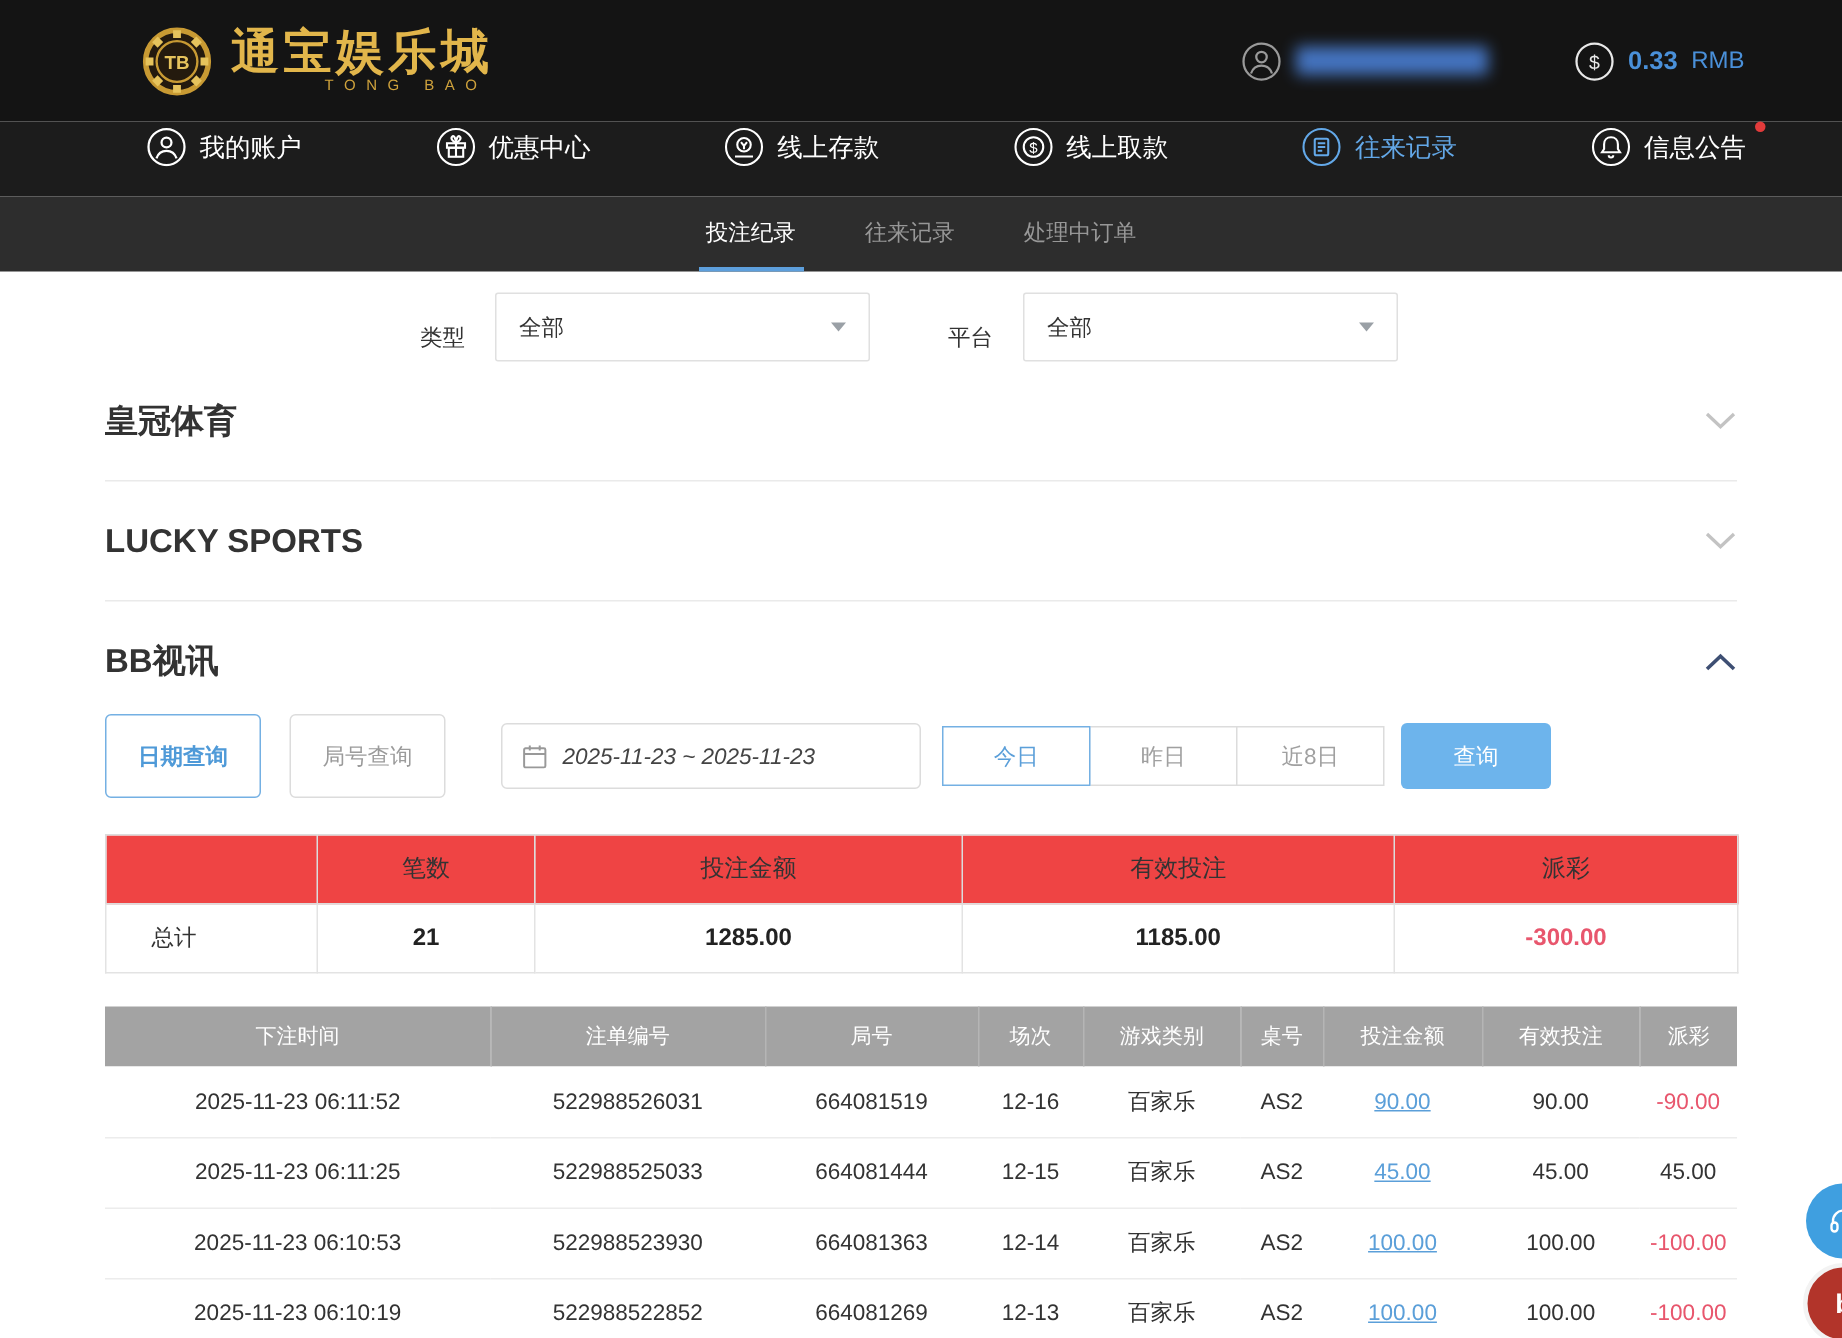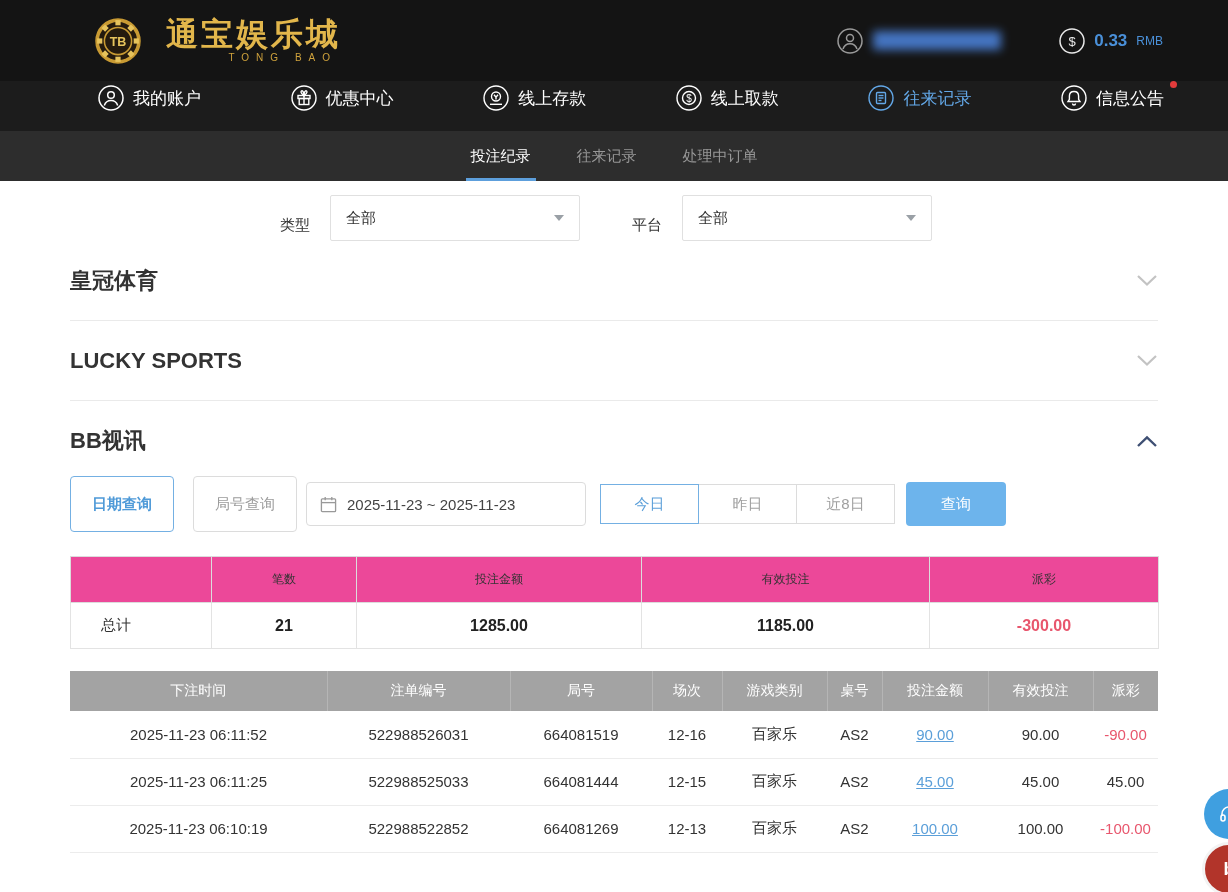--- a/index.html
+++ b/index.html
@@ -2,30 +2,30 @@
 <html><head>
 <meta charset="utf-8">
 <style>
   * { margin:0; padding:0; box-sizing:border-box; }
   html,body { width:1228px; height:892px; overflow:hidden; background:#fff;
     font-family:"Liberation Sans","DejaVu Sans",sans-serif; position:relative; }
 
   
   .top-header { height:81px; background:#141414; display:flex; align-items:center;
     justify-content:space-between; padding:0 65px 0 95px; }
-  .brand { display:flex; align-items:center; gap:25px; }
+  .brand { display:flex; align-items:center; gap:13px; }
   .brand-text { display:flex; flex-direction:column; }
   .brand-title { color:#e2b64b; font-size:32px; font-weight:bold; letter-spacing:3px; line-height:1.05; }
   .brand-sub { color:#cfa23c; font-size:10px; letter-spacing:7px; text-align:right; padding-right:4px; margin-top:1px; }
   .user-area { display:flex; align-items:center; }
   .redacted-name { width:128px; height:19px; margin-left:10px; background:#4a7fd4;
     border-radius:2px; filter:blur(5px); opacity:.9; }
   .balance-group { display:flex; align-items:center; margin-left:58px; gap:9px; }
   .balance-value { color:#4a90d9; font-size:17px; font-weight:bold; }
-  .balance-cur { color:#4a90d9; font-size:12px; }
+  .balance-cur { color:#4a90d9; font-size:16px; }
 
   
   .nav-bar { height:50px; background:#1c1c1c; display:flex; align-items:center;
     justify-content:space-between; padding:0 64px 16px 98px; }
   .nav-item { display:flex; align-items:center; gap:9px; color:#fff; font-size:17px;
     cursor:pointer; position:relative; }
   .nav-item.active { color:#63a8e8; }
   .nav-badge { position:absolute; top:-4px; right:-13px; width:7px; height:7px;
     border-radius:50%; background:#e23b3b; }
 
@@ -53,35 +53,35 @@
   .section.expanded { border-bottom:none;gap:11px; }
   .section-title { font-size:22px; font-weight:bold; color:#333; }
 
   
   .query-bar { display:flex; align-items:center; height:46px; }
   .q-btn { height:56px; border-radius:4px; background:#fff; display:flex; align-items:center;
     justify-content:center; font-size:15px; cursor:pointer; }
   .q-btn.blue-outline { width:104px; border:1px solid #74b0e3; color:#4f9ad8; font-weight:bold; }
   .q-btn.gray-outline { width:104px; border:1px solid #dcdcdc; color:#9b9b9b; margin-left:19px; }
   .date-box { width:280px; height:44px; border:1px solid #dcdcdc; border-radius:4px;
-    display:flex; align-items:center; padding:0 13px; gap:10px; margin-left:9px; cursor:pointer; }
+    display:flex; align-items:center; padding:0 13px; gap:10px; margin-left:37px; cursor:pointer;font-style:italic; }
   .date-text { font-size:15px; color:#444; }
   .day-group { display:flex; margin-left:15px; }
   .day-btn { width:99px; height:40px; display:flex; align-items:center; justify-content:center;
     font-size:15px; border:1px solid #dcdcdc; color:#a0a0a0; background:#fff; cursor:pointer;
     margin-left:-1px; }
   .day-btn.active { border-color:#74b0e3; color:#5b9fd9; z-index:1; }
   .search-btn { width:100px; height:44px; margin-left:11px; background:#6db4ec; color:#fff;
     font-size:15px; border:none; border-radius:4px; display:flex; align-items:center;
     justify-content:center; cursor:pointer; }
 
   
   table { border-collapse:collapse; table-layout:fixed; width:1088px; }
   .summary-table { margin-top:29px; }
-  .summary-table th { background:#ec4899; height:46px; font-size:12px; font-weight:normal;
+  .summary-table th { background:#ef4444; height:46px; font-size:16px; font-weight:normal;
     color:#333; border:1px solid #dcdcdc; }
   .summary-table td { background:#fff; height:46px; font-size:16px; font-weight:bold; color:#222;
     border:1px solid #e3e3e3; text-align:center; }
   .summary-table td.label { text-align:left; padding-left:30px; font-size:15px;
     font-weight:normal; color:#333; }
 
   .detail-table { margin-top:22px; }
   .detail-table th { background:#a3a3a3; color:#fff; height:40px; font-size:14px;
     font-weight:normal; border-right:1px solid #b5b5b5; }
   .detail-table th:last-child { border-right:none; }
@@ -330,20 +330,31 @@
         <td>522988525033</td>
         <td>664081444</td>
         <td>12-15</td>
         <td>百家乐</td>
         <td>AS2</td>
         <td class="link">45.00</td>
         <td>45.00</td>
         <td class="amount-check">45.00</td>
       </tr>
       <tr>
+        <td>2025-11-23 06:10:53</td>
+        <td>522988523930</td>
+        <td>664081363</td>
+        <td>12-14</td>
+        <td>百家乐</td>
+        <td>AS2</td>
+        <td class="link">100.00</td>
+        <td>100.00</td>
+        <td class="amount-check neg">-100.00</td>
+      </tr>
+      <tr>
         <td>2025-11-23 06:10:19</td>
         <td>522988522852</td>
         <td>664081269</td>
         <td>12-13</td>
         <td>百家乐</td>
         <td>AS2</td>
         <td class="link">100.00</td>
         <td>100.00</td>
         <td class="amount-check neg">-100.00</td>
       </tr>

